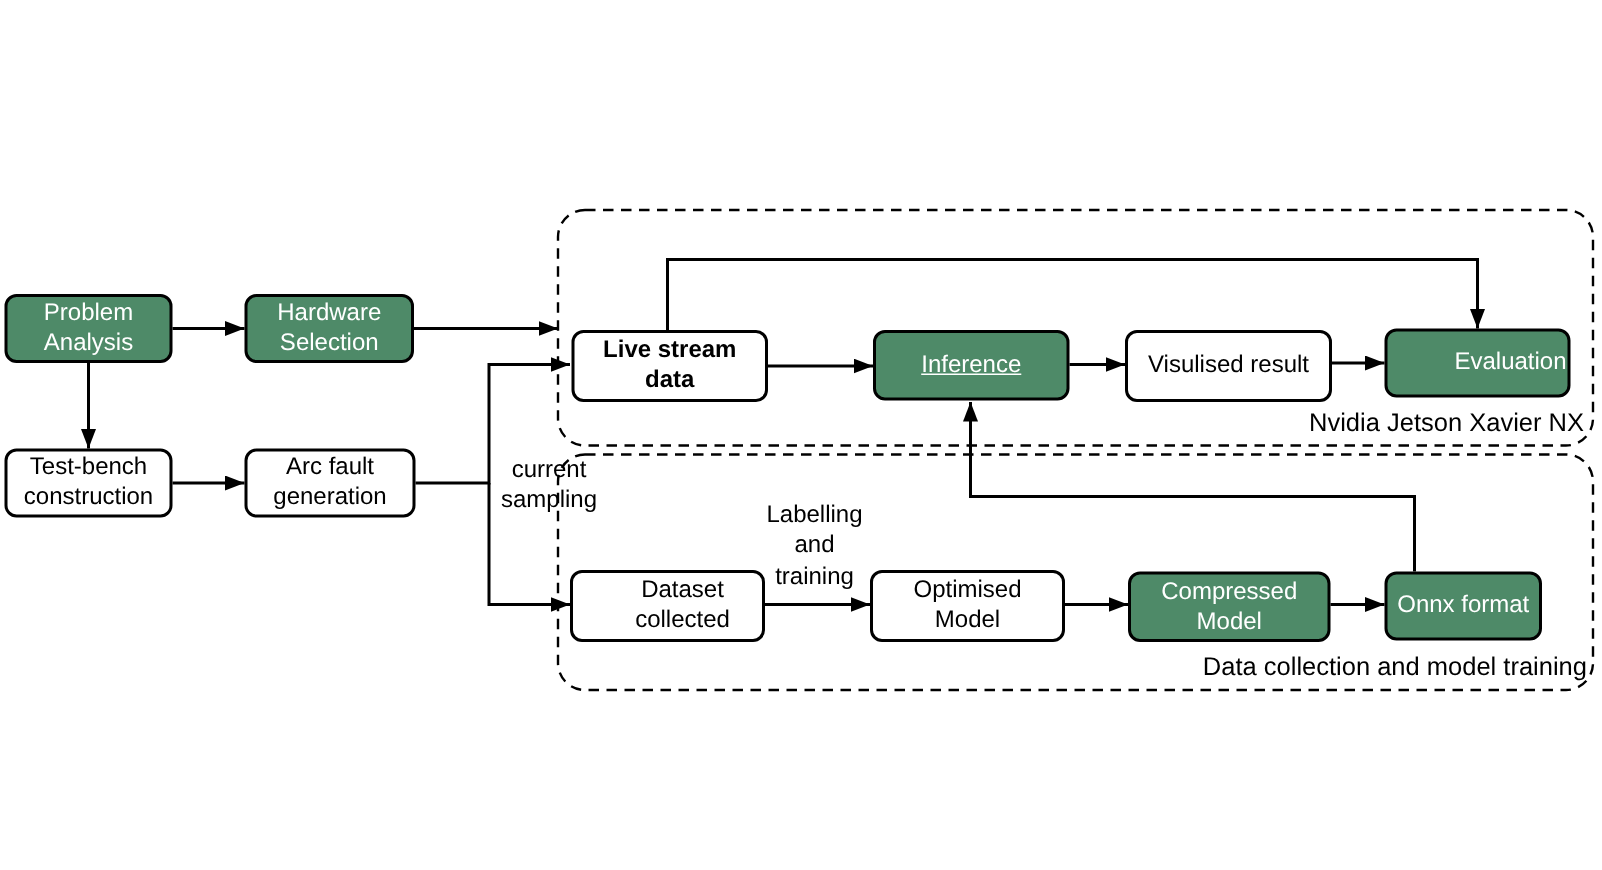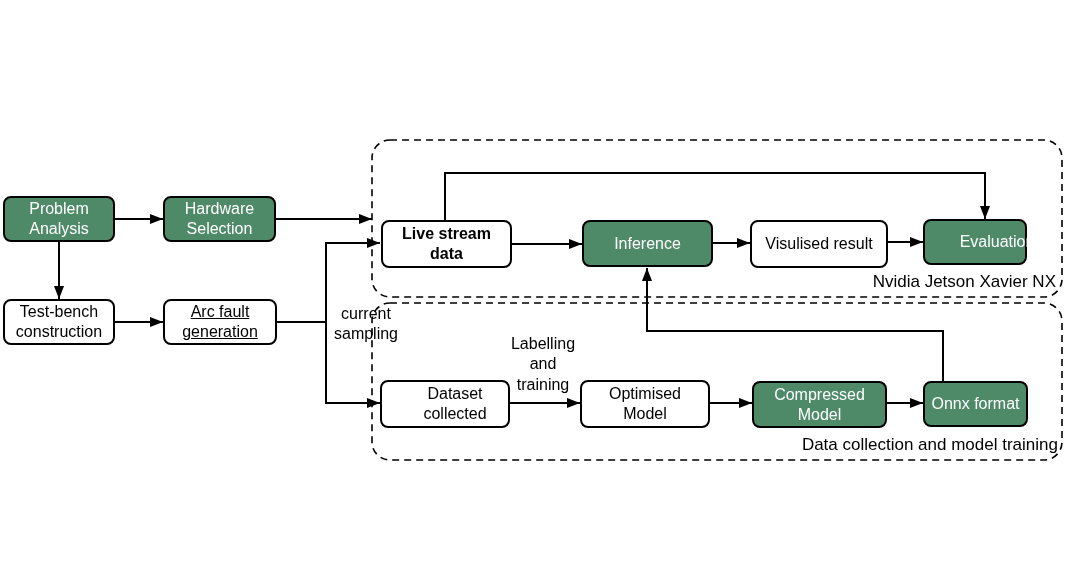--- a/index.html
+++ b/index.html
@@ -95,28 +95,28 @@
     <path class="wire" d="M887 403 H923" marker-end="url(#arrow)"></path>
     <path class="wire" d="M943 381 V331 H647 V268" marker-end="url(#arrow)"></path>
   </svg>
 
   <div class="node green" style="left:3px;   top:196px; width:112px; height:46px;">Problem
 Analysis</div>
   <div class="node green" style="left:163px; top:196px; width:113px; height:46px;">Hardware
 Selection</div>
   <div class="node white" style="left:3px;   top:299px; width:112px; height:46px;">Test-bench
 construction</div>
-  <div class="node white" style="left:163px; top:299px; width:114px; height:46px;text-decoration:underline;">Arc fault
+  <div class="node white" style="left:163px; top:299px; width:114px; height:46px;">Arc fault
 generation</div>
 
   <div class="node white" style="left:381px; top:220px; width:131px; height:48px;font-weight:bold;">Live stream
 data</div>
-  <div class="node green" style="left:582px; top:220px; width:131px; height:47px;">Inference</div>
+  <div class="node green" style="left:582px; top:220px; width:131px; height:47px;text-decoration:underline;">Inference</div>
   <div class="node white" style="left:750px; top:220px; width:138px; height:48px;">Visulised result</div>
-  <div class="node green" style="left:923px; top:219px; width:104px; height:46px;padding-left:44px;">Evaluation</div>
+  <div class="node green" style="left:923px; top:219px; width:124px; height:46px;padding-left:44px;">Evaluation</div>
 
   <div class="node white" style="left:380px; top:380px; width:130px; height:48px;padding-left:20px;">Dataset
 collected</div>
   <div class="node white" style="left:580px; top:380px; width:130px; height:48px;">Optimised
 Model</div>
   <div class="node green" style="left:752px; top:381px; width:135px; height:47px;">Compressed
 Model</div>
   <div class="node green" style="left:923px; top:381px; width:105px; height:46px;">Onnx format</div>
 
   <div class="edge-label" style="left:493px; top:334px; width:100px;">Labelling

